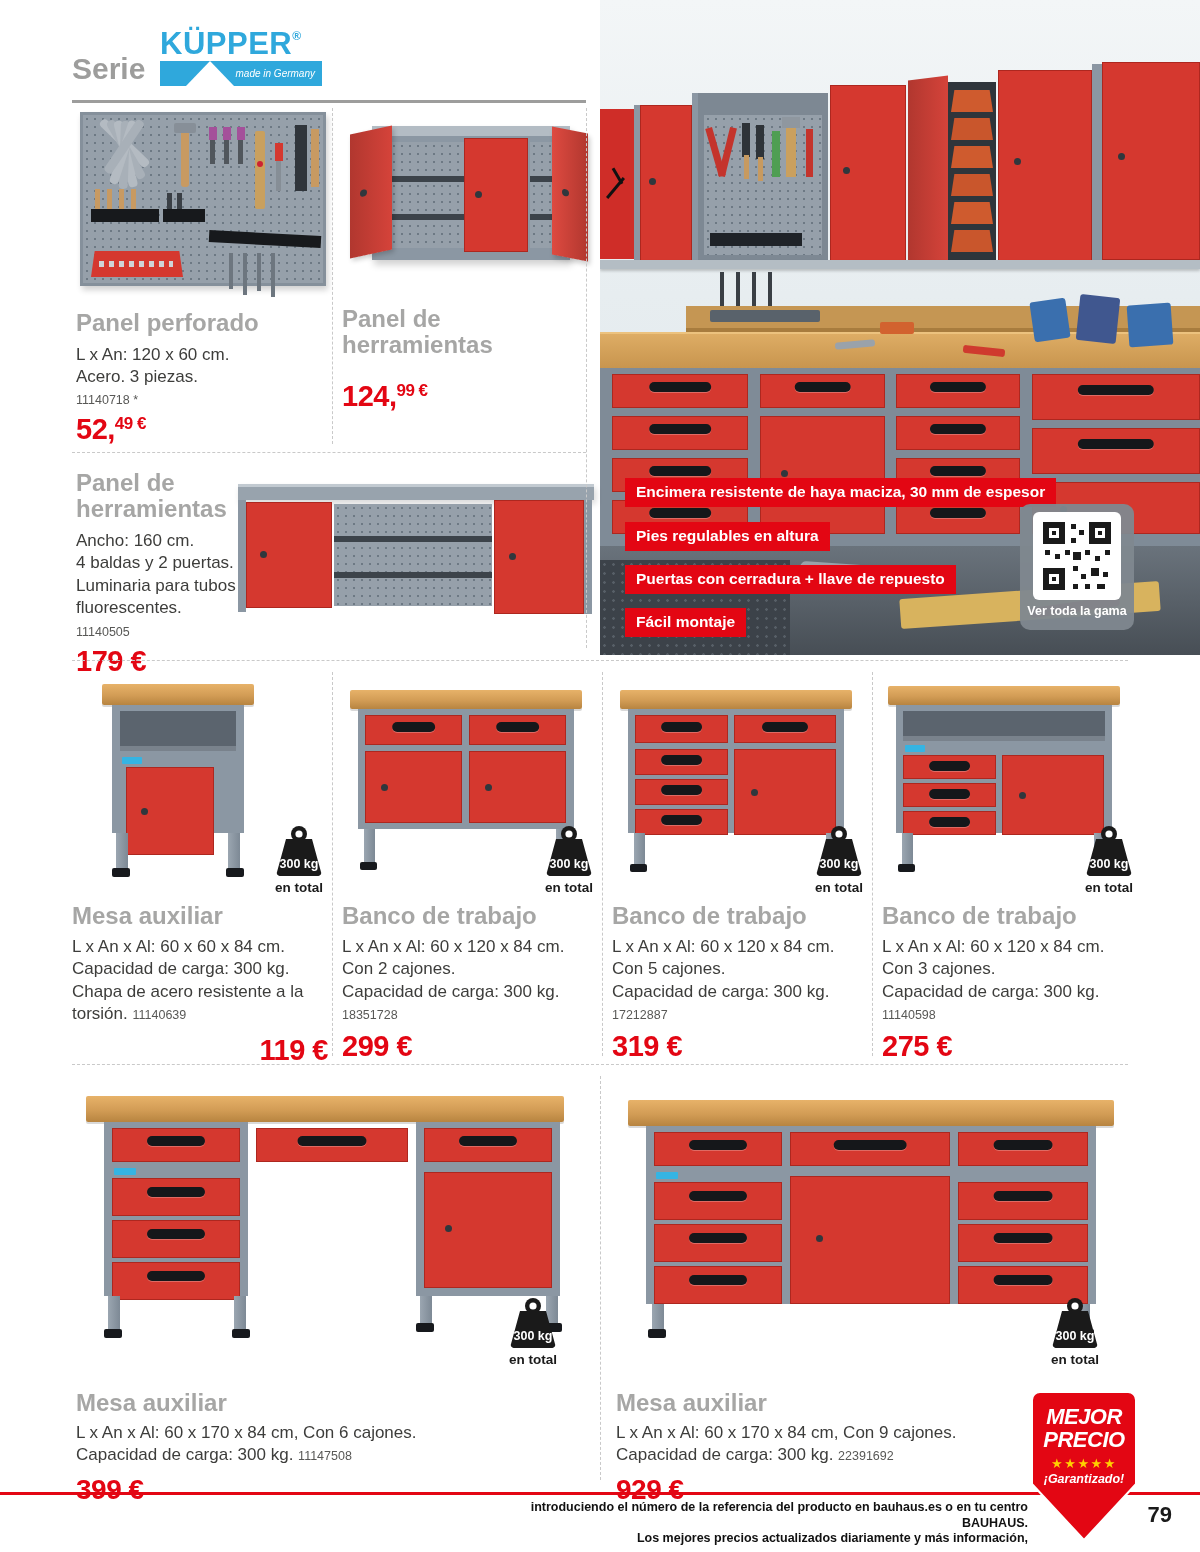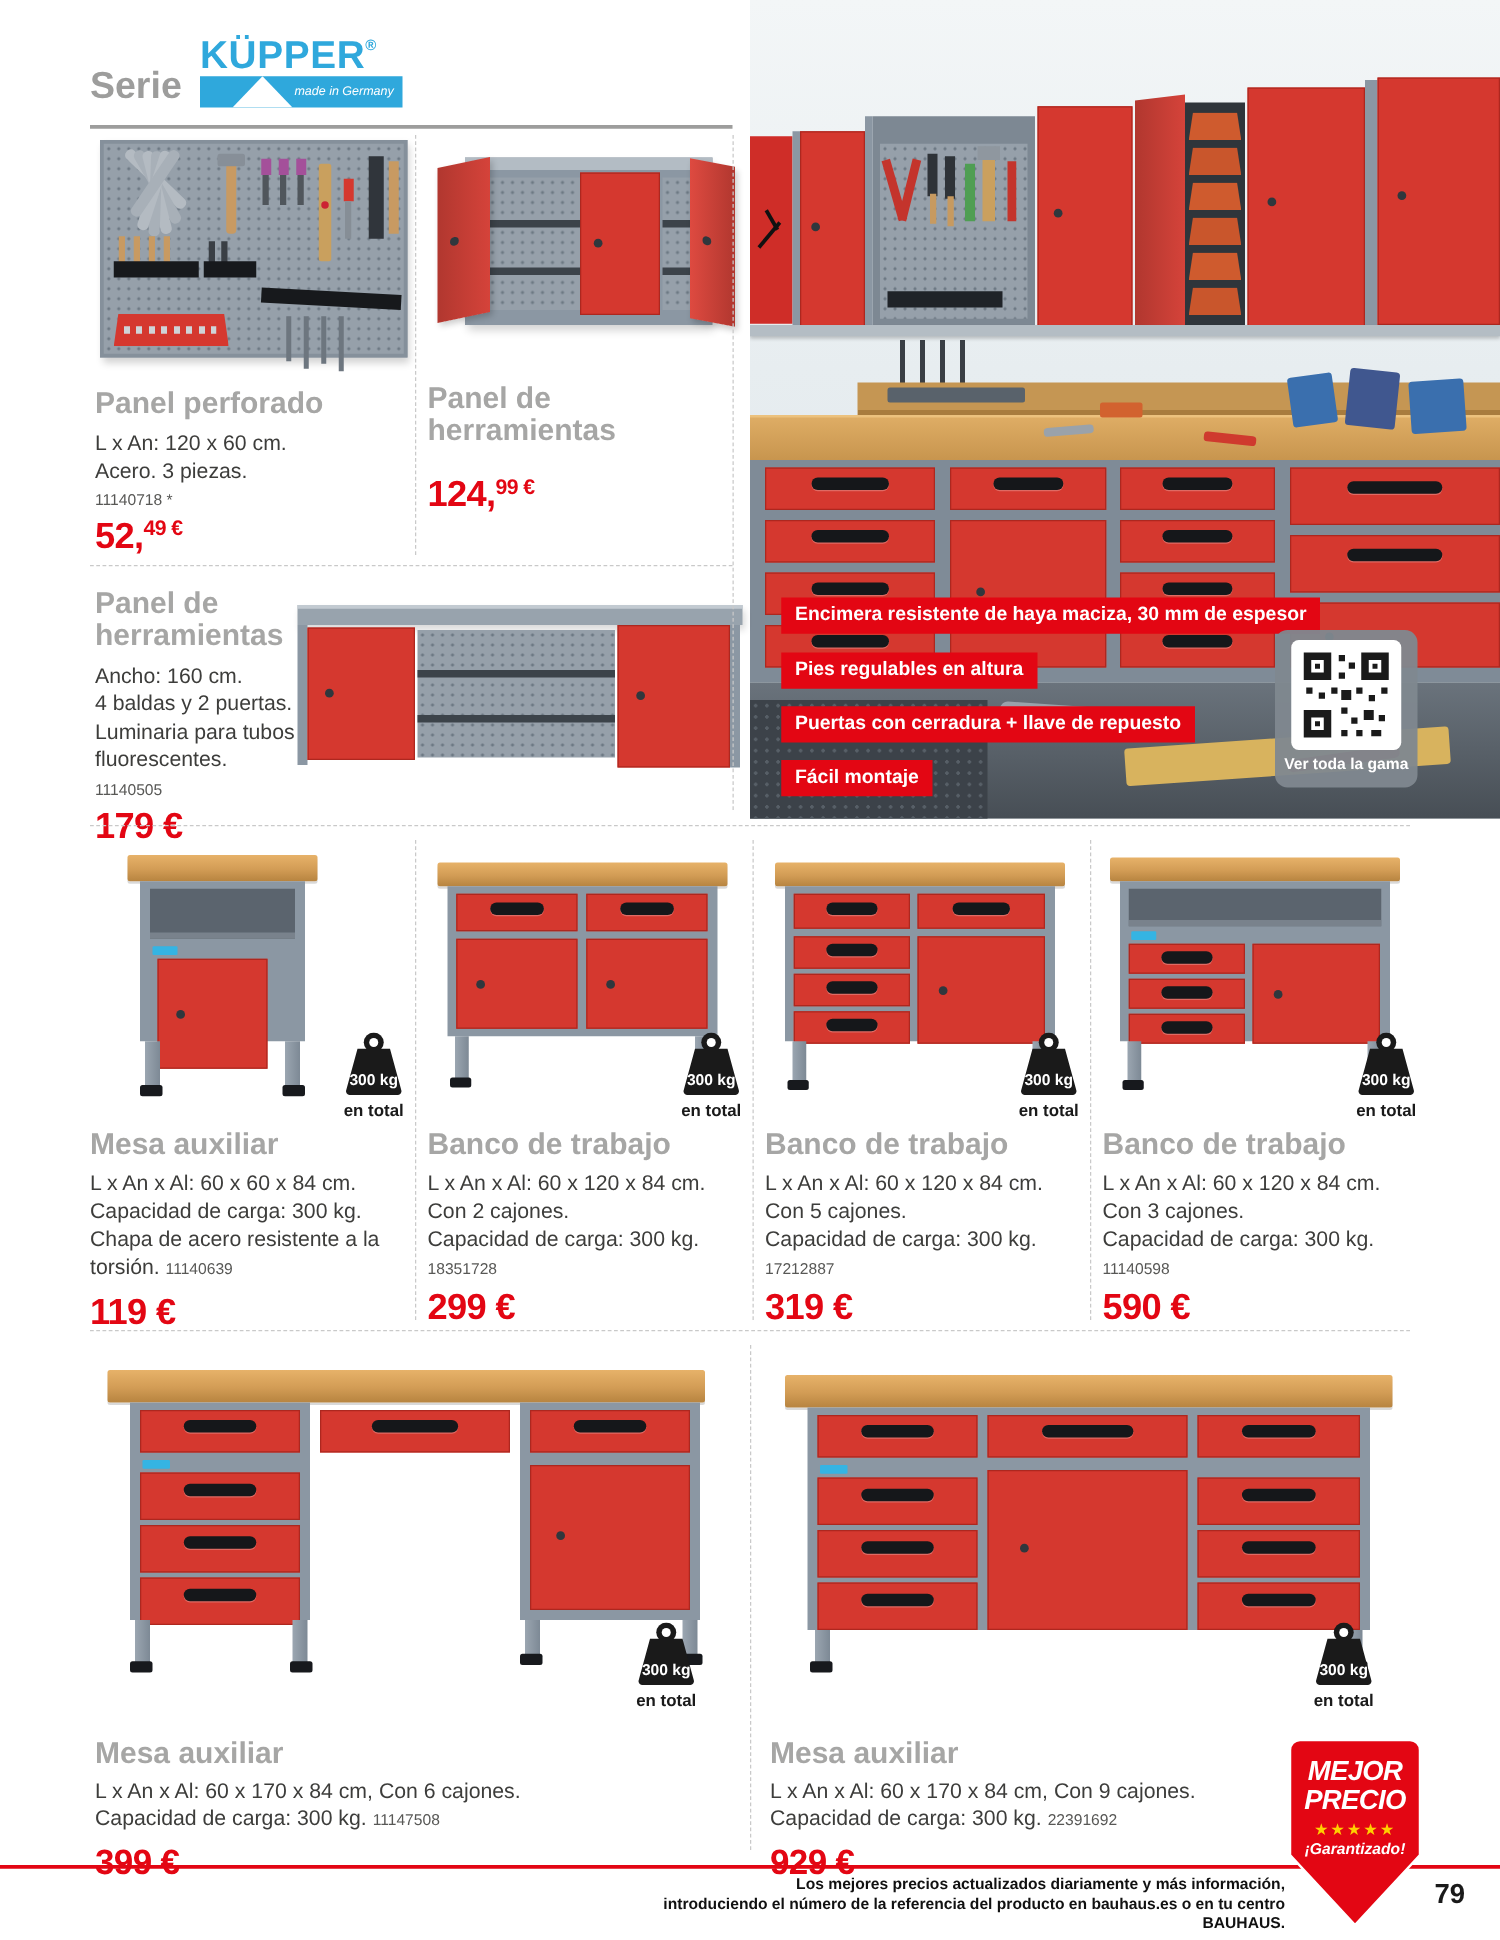--- a/index.html
+++ b/index.html
@@ -365,21 +365,21 @@
     <div class="abs ft" style="left:16px;top:192px;width:17px;height:8px;"></div>
     <div class="abs ft" style="left:210px;top:192px;width:17px;height:8px;"></div>
   </div>
 
   <div class="abs" style="left:72px;top:903px;width:256px;">
     <div class="pname">Mesa auxiliar</div>
     <div class="btxt" style="margin-top:7px;"><span class="pre">L x An x Al: 60 x 60 x 84 cm.
 Capacidad de carga: 300 kg.
 Chapa de acero resistente a la
 torsión.</span> <span class="sku">11140639</span></div>
-    <div class="price" style="margin-top:8px;">119 €</div>
+    <div class="price" style="margin-top:8px;text-align:right;">119 €</div>
   </div>
   <div class="abs" style="left:342px;top:903px;width:256px;">
     <div class="pname">Banco de trabajo</div>
     <div class="btxt pre" style="margin-top:7px;">L x An x Al: 60 x 120 x 84 cm.
 Con 2 cajones.
 Capacidad de carga: 300 kg.</div>
     <div class="sku" style="margin-top:5px;">18351728</div>
     <div class="price" style="margin-top:8px;">299 €</div>
   </div>
   <div class="abs" style="left:612px;top:903px;width:256px;">
@@ -389,21 +389,21 @@
 Capacidad de carga: 300 kg.</div>
     <div class="sku" style="margin-top:5px;">17212887</div>
     <div class="price" style="margin-top:8px;">319 €</div>
   </div>
   <div class="abs" style="left:882px;top:903px;width:250px;">
     <div class="pname">Banco de trabajo</div>
     <div class="btxt pre" style="margin-top:7px;">L x An x Al: 60 x 120 x 84 cm.
 Con 3 cajones.
 Capacidad de carga: 300 kg.</div>
     <div class="sku" style="margin-top:5px;">11140598</div>
-    <div class="price" style="margin-top:8px;">590 €</div>
+    <div class="price" style="margin-top:8px;">275 €</div>
   </div>
 
   <div class="abs" style="left:76px;top:1082px;width:500px;height:262px;">
     <div class="abs wood" style="left:10px;top:14px;width:478px;height:26px;"></div>
     <div class="abs frame" style="left:28px;top:40px;width:144px;height:174px;">
       <div class="abs dw" style="left:8px;top:6px;width:128px;height:34px;"></div>
       <div class="abs sticker" style="left:10px;top:46px;width:22px;height:7px;"></div>
       <div class="abs dw" style="left:8px;top:56px;width:128px;height:38px;"></div>
       <div class="abs dw" style="left:8px;top:98px;width:128px;height:38px;"></div>
       <div class="abs dw" style="left:8px;top:140px;width:128px;height:38px;"></div>
@@ -507,22 +507,22 @@
       <circle cx="27" cy="8" r="8" fill="#1a1a1a"></circle>
         <circle cx="27" cy="8" r="3.6" fill="#fff"></circle>
       <path d="M14,13 h26 l9,33 a3,3 0 0 1 -3,4 h-38 a3,3 0 0 1 -3,-4 z" fill="#1a1a1a"></path>
       <text x="27" y="42" text-anchor="middle" fill="#fff" font-size="12.5" font-weight="bold" font-family="Liberation Sans, sans-serif">300 kg</text>
     </svg>
     <div class="sub">en total</div>
   </div>
 
   <div class="redline"></div>
   <div class="foot">
+    <div>introduciendo el número de la referencia del producto en bauhaus.es o en tu centro BAUHAUS.</div>
     <div>Los mejores precios actualizados diariamente y más información,</div>
-    <div>introduciendo el número de la referencia del producto en bauhaus.es o en tu centro BAUHAUS.</div>
   </div>
   <div class="pageno">79</div>
 
   <div class="mbadge">
     <svg width="108" height="152" viewBox="0 0 108 152">
       <path d="M10,2 h88 a8,8 0 0 1 8,8 v84 l-52,56 l-52,-56 v-84 a8,8 0 0 1 8,-8 z" fill="#e30613" stroke="#fff" stroke-width="2"></path>
     </svg>
     <div class="t1 pre">MEJOR
 PRECIO</div>
     <div class="stars">★★★★★</div>

